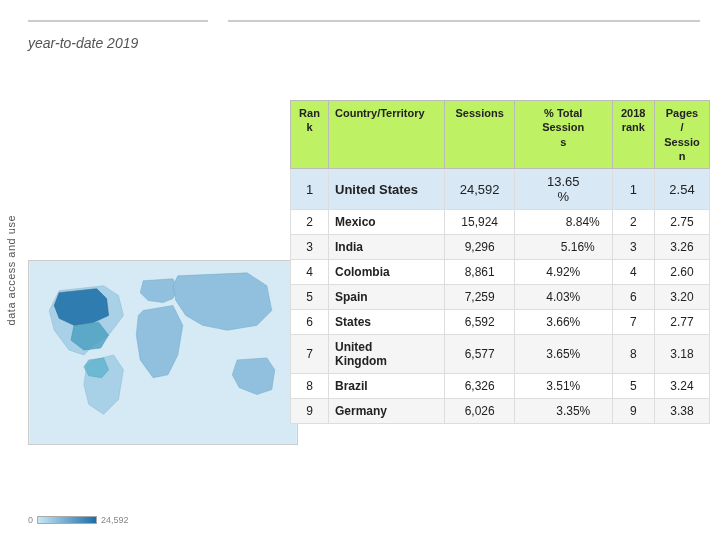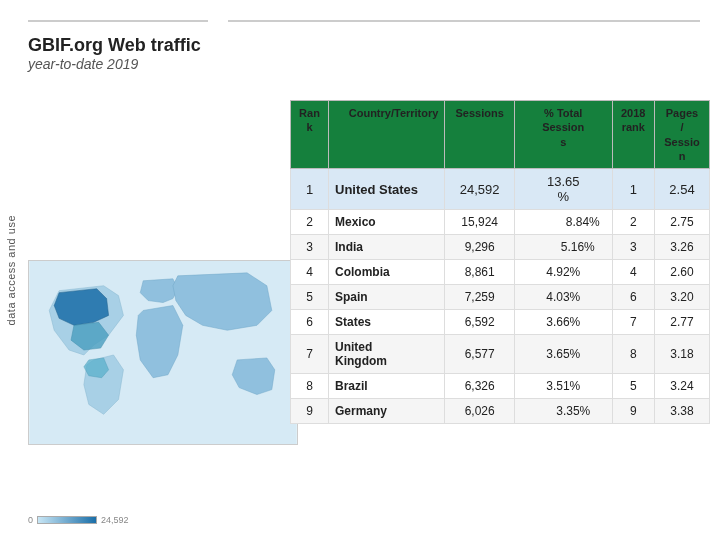--- a/index.html
+++ b/index.html
@@ -89,21 +89,21 @@
       right: 10px;
     }
 
     table {
       width: 100%;
       border-collapse: collapse;
       font-size: 12px;
     }
 
     thead tr th {
-      background: #15803d;
+      background: #bef264;
       padding: 5px 6px;
       text-align: center;
       font-weight: bold;
       color: #222;
       font-size: 11px;
       vertical-align: top;
       line-height: 1.3;
       border: 1px solid #bbb;
     }
 
@@ -157,21 +157,20 @@
 <div class="vertical-label">
   <span>data access and use</span>
 </div>
 
 <div class="top-lines">
   <div class="top-line top-line-1"></div>
   <div class="top-line top-line-2"></div>
 </div>
 
 <div class="title-area">
-  <div class="title-main">GBIF.org Web traffic</div>
   <div class="title-sub">year-to-date 2019</div>
 </div>
 
 <div class="map-area">
   <svg class="map-svg" viewBox="0 0 270 185" xmlns="http://www.w3.org/2000/svg">
 
     <rect width="270" height="185" fill="#d6eaf5"></rect>
 
     <path d="M30,30 L75,25 L90,35 L95,55 L80,75 L65,85 L55,95 L40,90 L25,70 L20,50 Z" fill="#a8d0e6" stroke="#88b8d0" stroke-width="0.5"></path>
 
@@ -198,21 +197,21 @@
   <div class="legend-gradient"></div>
   <span>24,592</span>
 </div>
 
 <div class="table-area">
   <table>
     <thead>
       <tr>
         <th style="white-space:pre-line; width:38px;">Ran
 k</th>
-        <th style="text-align:right;">Country/Territory</th>
+        <th style="text-align:left;">Country/Territory</th>
         <th>Sessions</th>
         <th style="white-space:pre-line;">% Total
 Session
 s</th>
         <th style="white-space:pre-line;">2018
 rank</th>
         <th style="white-space:pre-line;">Pages
 /
 Sessio
 n</th>

